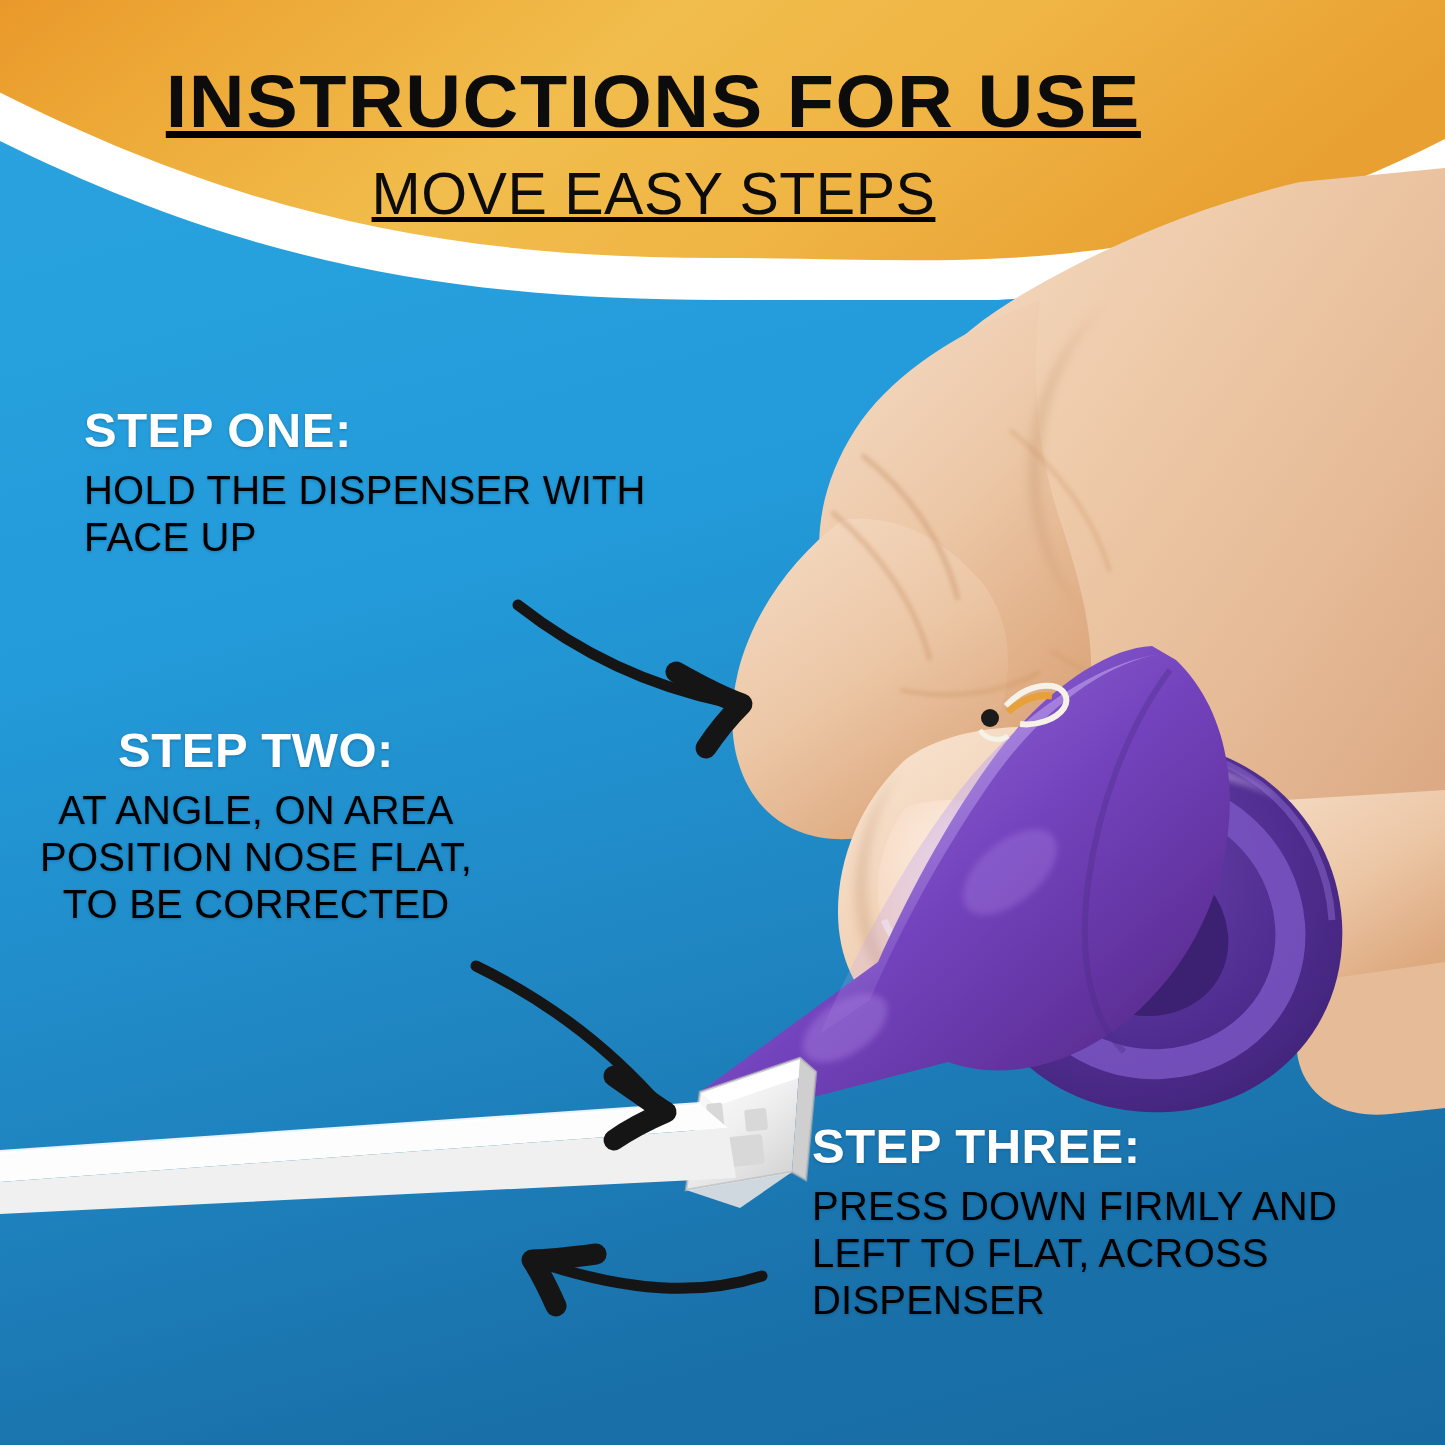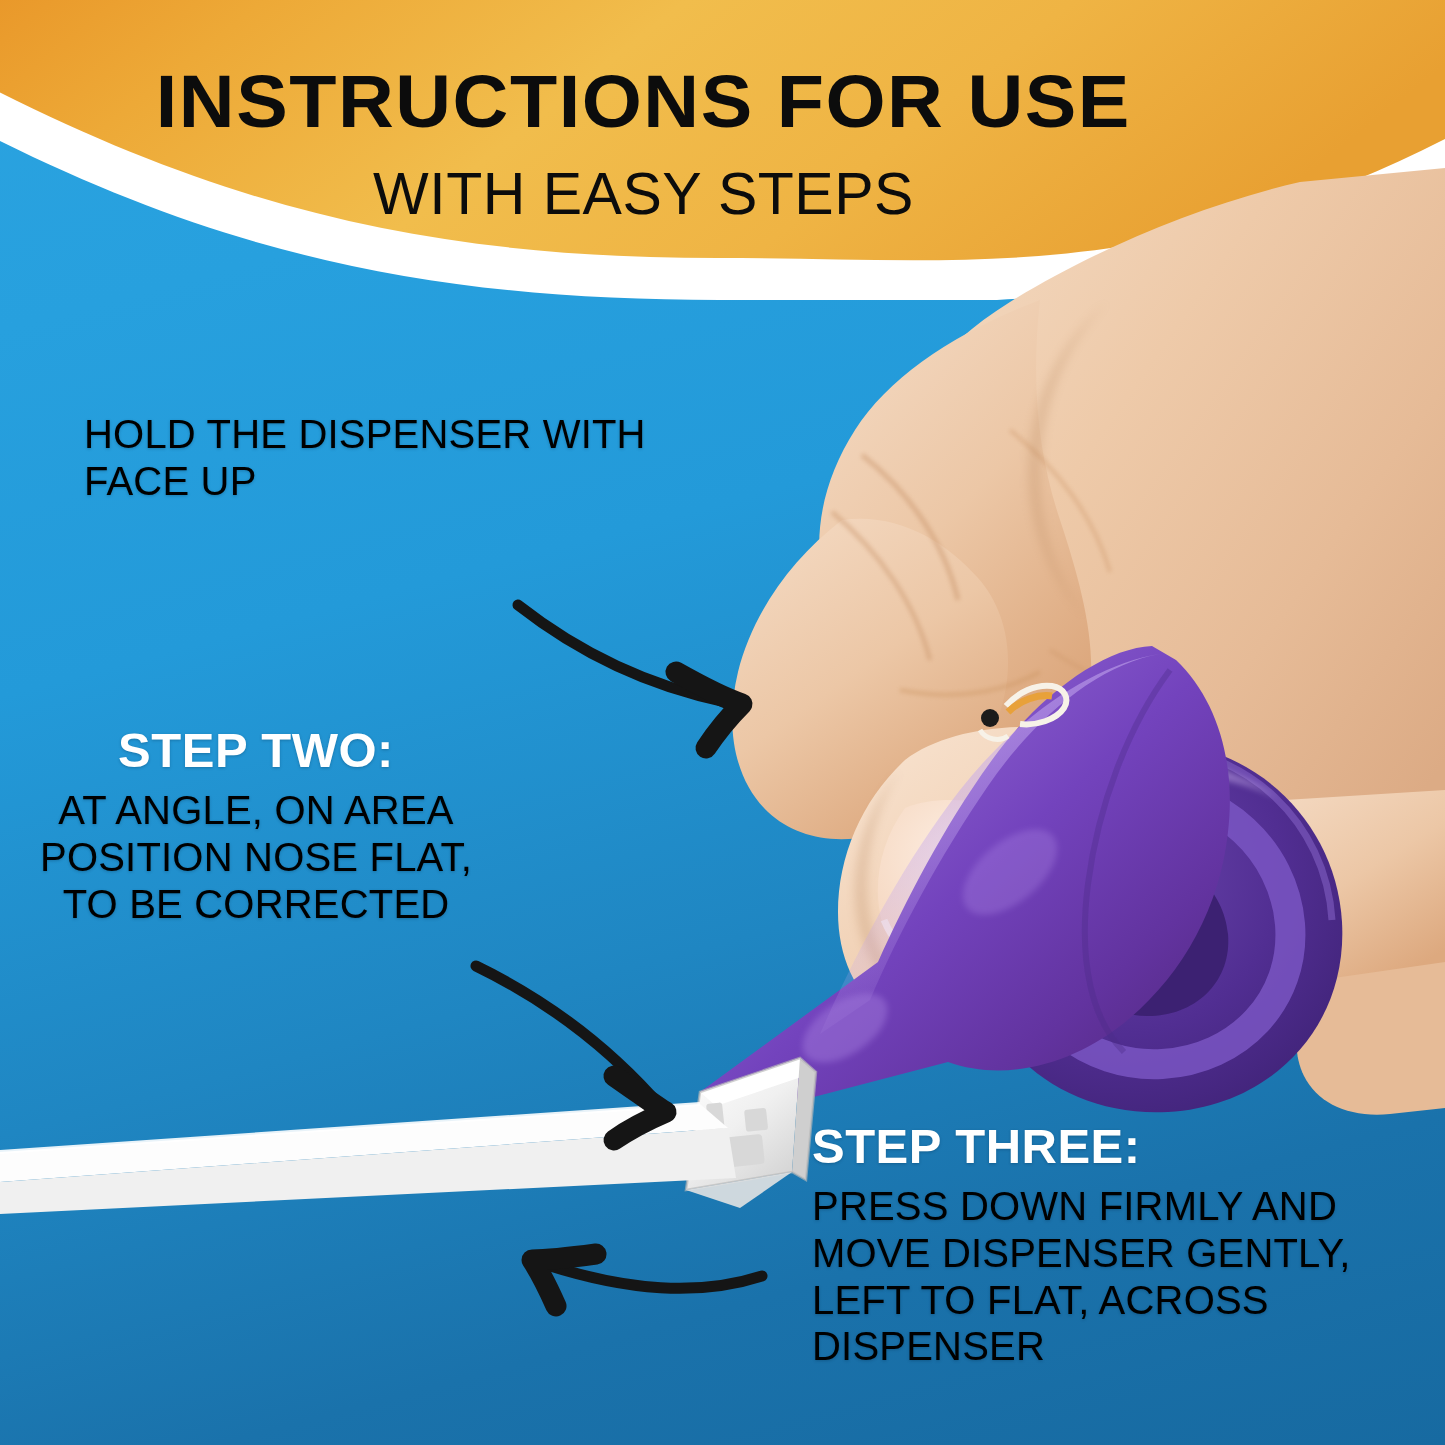--- a/index.html
+++ b/index.html
@@ -14,23 +14,23 @@
   
   #bg {
     position:absolute; inset:0;
     background:linear-gradient(165deg,#2ba3e0 0%,#27a0de 18%,#239ad9 38%,#1f86c2 62%,#1a72ab 82%,#176aa1 100%);
   }
 
   
   #header-banner { position:absolute; top:0; left:0; width:1445px; height:300px; }
 
   #title-block {
-    position:absolute; top:0; left:0; width:1287px; height:240px;
+    position:absolute; top:0; left:10px; width:1287px; height:240px;
     display:flex; flex-direction:column; align-items:center;
-    z-index:6; pointer-events:none;
+    z-index:6; pointer-events:none;text-decoration:underline;
   }
   #main-title {
     font-size:75px; font-weight:bold; color:#0c0c0c;
     letter-spacing:1.5px; margin-top:58px;
     transform:scaleX(1.03); white-space:nowrap;
   }
   #sub-title {
     font-size:59px; font-weight:normal; color:#0c0c0c;
     letter-spacing:0.5px; margin-top:16px;
     transform:scaleX(1.0); white-space:nowrap;
@@ -84,21 +84,21 @@
     </defs>
 
     <path d="M -60,-40 L 1505,-40 L 1505,150 C 1180,330 980,300 720,300 C 430,300 210,255 -60,110 Z" fill="#ffffff"></path>
 
     <path d="M -40,-40 L 1485,-40 L 1485,118 C 1170,290 965,258 718,258 C 440,258 225,212 -40,72 Z" fill="url(#gradOrange)"></path>
   </svg>
 </div>
 
 <div id="title-block">
   <div id="main-title">INSTRUCTIONS FOR USE</div>
-  <div id="sub-title">WITH EASY STEPS</div>
+  <div id="sub-title">MOVE EASY STEPS</div>
 </div>
 
 <div id="hand-group">
   <svg width="1445" height="1445" viewBox="0 0 1445 1445">
     <defs>
       <linearGradient id="skinArm" x1="0.15" y1="0" x2="0.9" y2="0.8">
         <stop offset="0%" stop-color="#f3d9c1"></stop>
         <stop offset="35%" stop-color="#eecaa9"></stop>
         <stop offset="70%" stop-color="#e6bb97"></stop>
         <stop offset="100%" stop-color="#dcab85"></stop>
@@ -286,36 +286,36 @@
 
       <g>
         <path d="M 762,1276 C 700,1296 628,1292 538,1262" stroke-width="11"></path>
         <path d="M 596,1254 C 566,1258 544,1260 532,1260 C 540,1272 548,1288 556,1306" stroke-width="21" stroke-linecap="round"></path>
       </g>
     </g>
   </svg>
 </div>
 
 <div class="step-block" id="step-one">
+  <div class="step-head">STEP ONE:</div>
   <div class="step-body">
     <div>HOLD THE DISPENSER WITH</div>
     <div>FACE UP</div>
   </div>
 </div>
 
 <div class="step-block" id="step-two">
   <div class="step-head">STEP TWO:</div>
   <div class="step-body">
     <div>AT ANGLE, ON AREA</div>
     <div>POSITION NOSE FLAT,</div>
     <div>TO BE CORRECTED</div>
   </div>
 </div>
 
 <div class="step-block" id="step-three">
   <div class="step-head">STEP THREE:</div>
   <div class="step-body">
     <div>PRESS DOWN FIRMLY AND</div>
-    <div>MOVE DISPENSER GENTLY,</div>
     <div>LEFT TO FLAT, ACROSS</div>
     <div>DISPENSER</div>
   </div>
 </div>
 
 </body></html>

